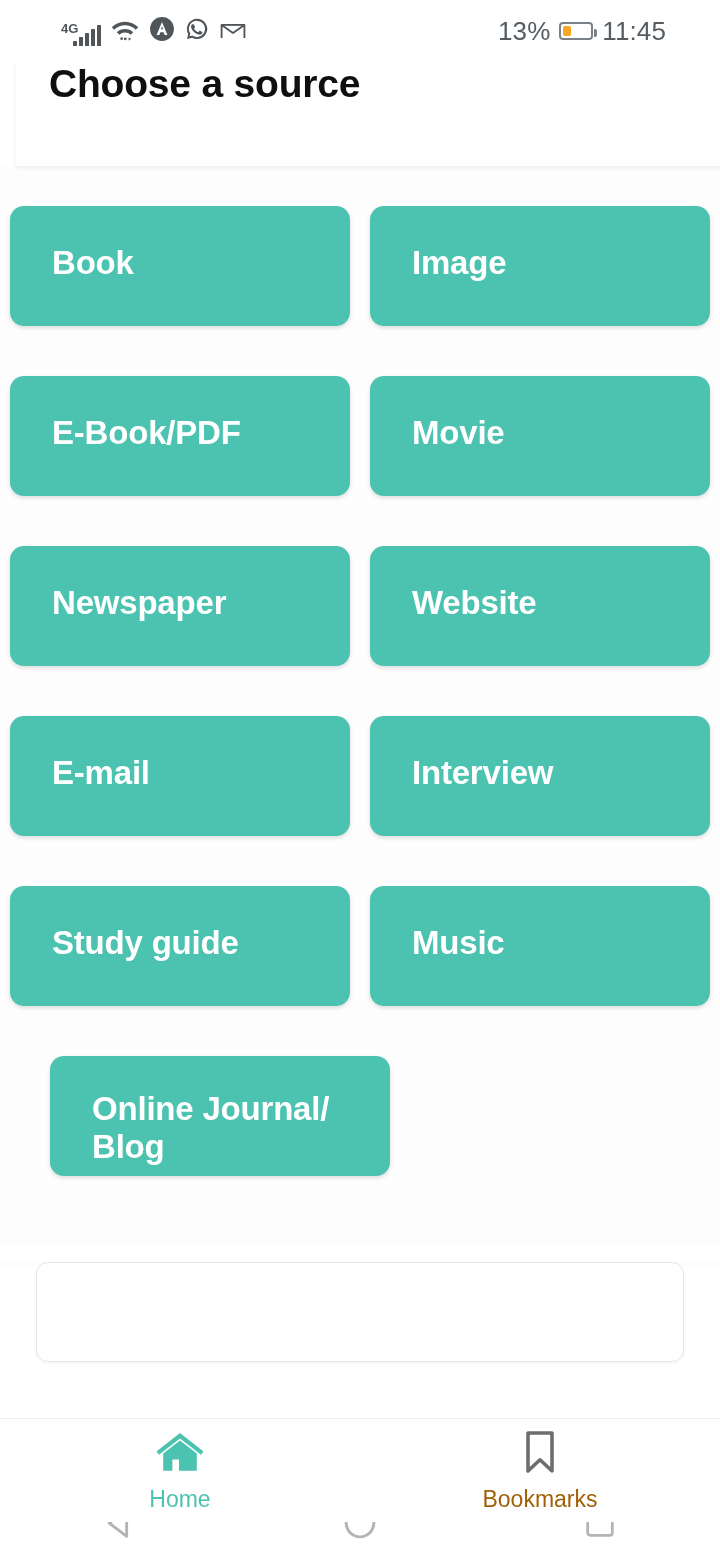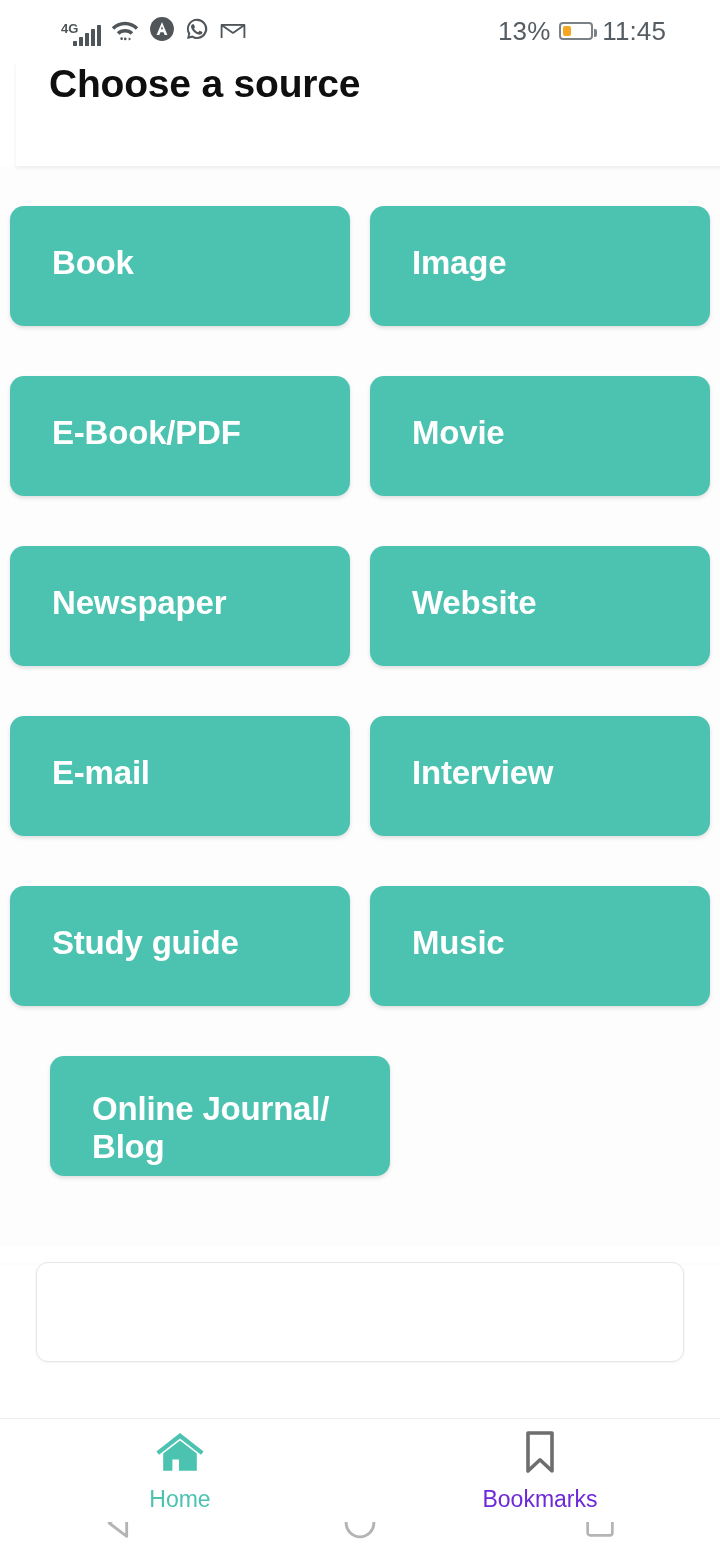--- a/index.html
+++ b/index.html
@@ -103,21 +103,21 @@
     position:absolute; left:0; top:1382px; width:720px; height:104px;
     background:#ffffff; border-top:1px solid #ececec;
     display:flex; z-index:9;margin-top:36px;
   }
   .tab {
     flex:1; display:flex; flex-direction:column;
     align-items:center; justify-content:center; gap:7px; cursor:pointer;
   }
   .tab .label { font-size:23px; }
   .tab.active .label { color:#4cc3b0; }
-  .tab.inactive .label { color:#6d28d9; }
+  .tab.inactive .label { color:#a16207; }
 
   
   .navbar {
     position:absolute; left:0; top:1486px; width:720px; height:74px;
     background:#ffffff; display:flex; align-items:center;
   }
   .navbtn { flex:1; display:flex; align-items:center; justify-content:center; cursor:pointer; }
 </style>
 </head>
 <body>

